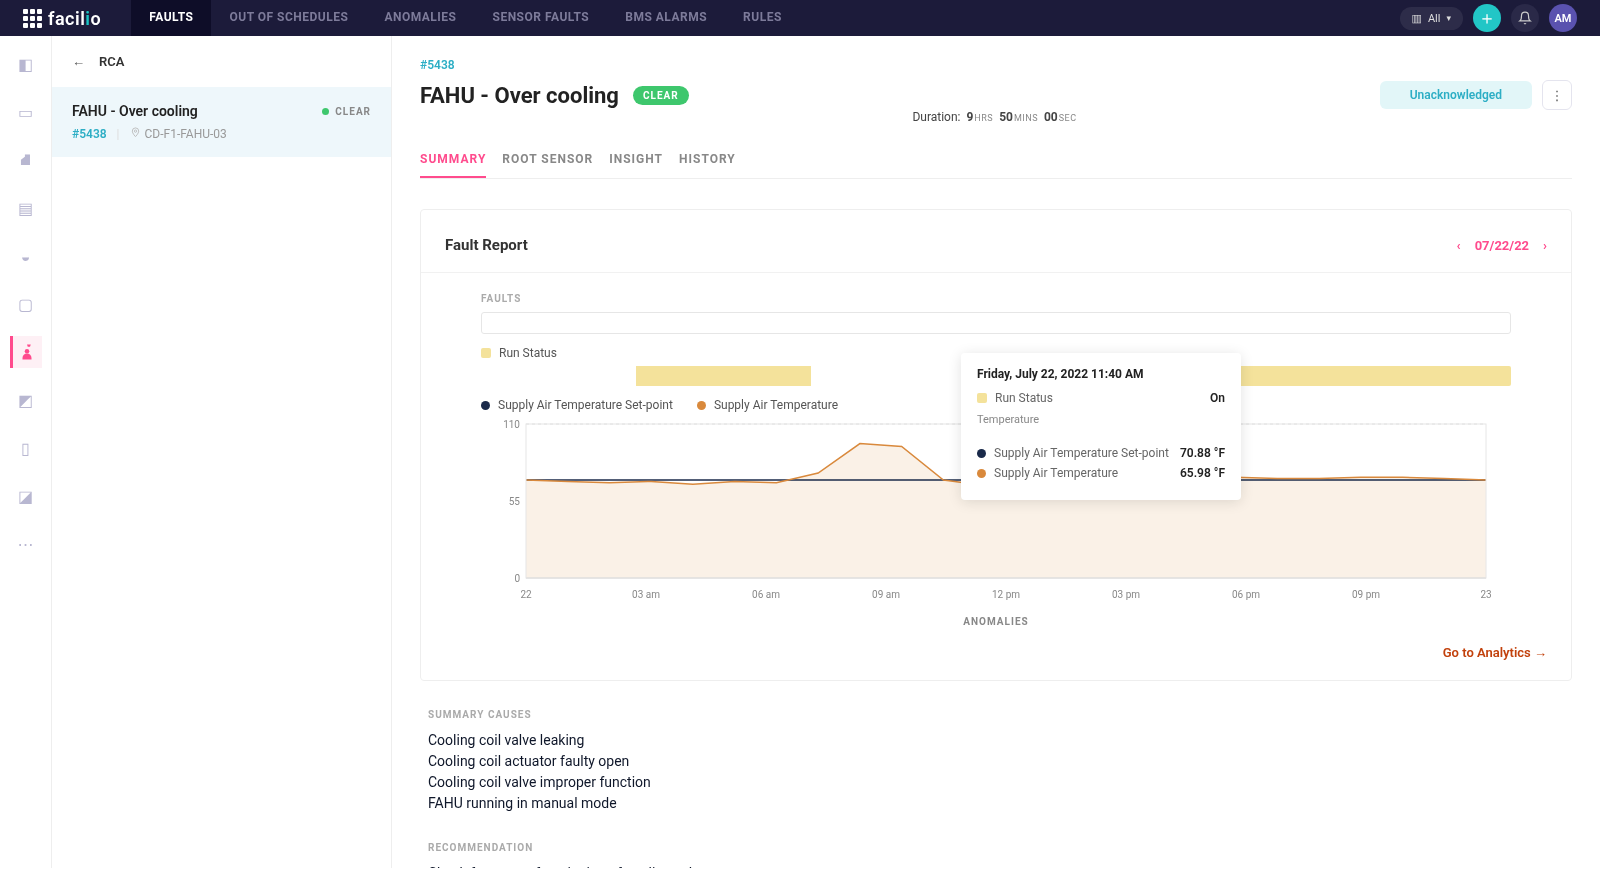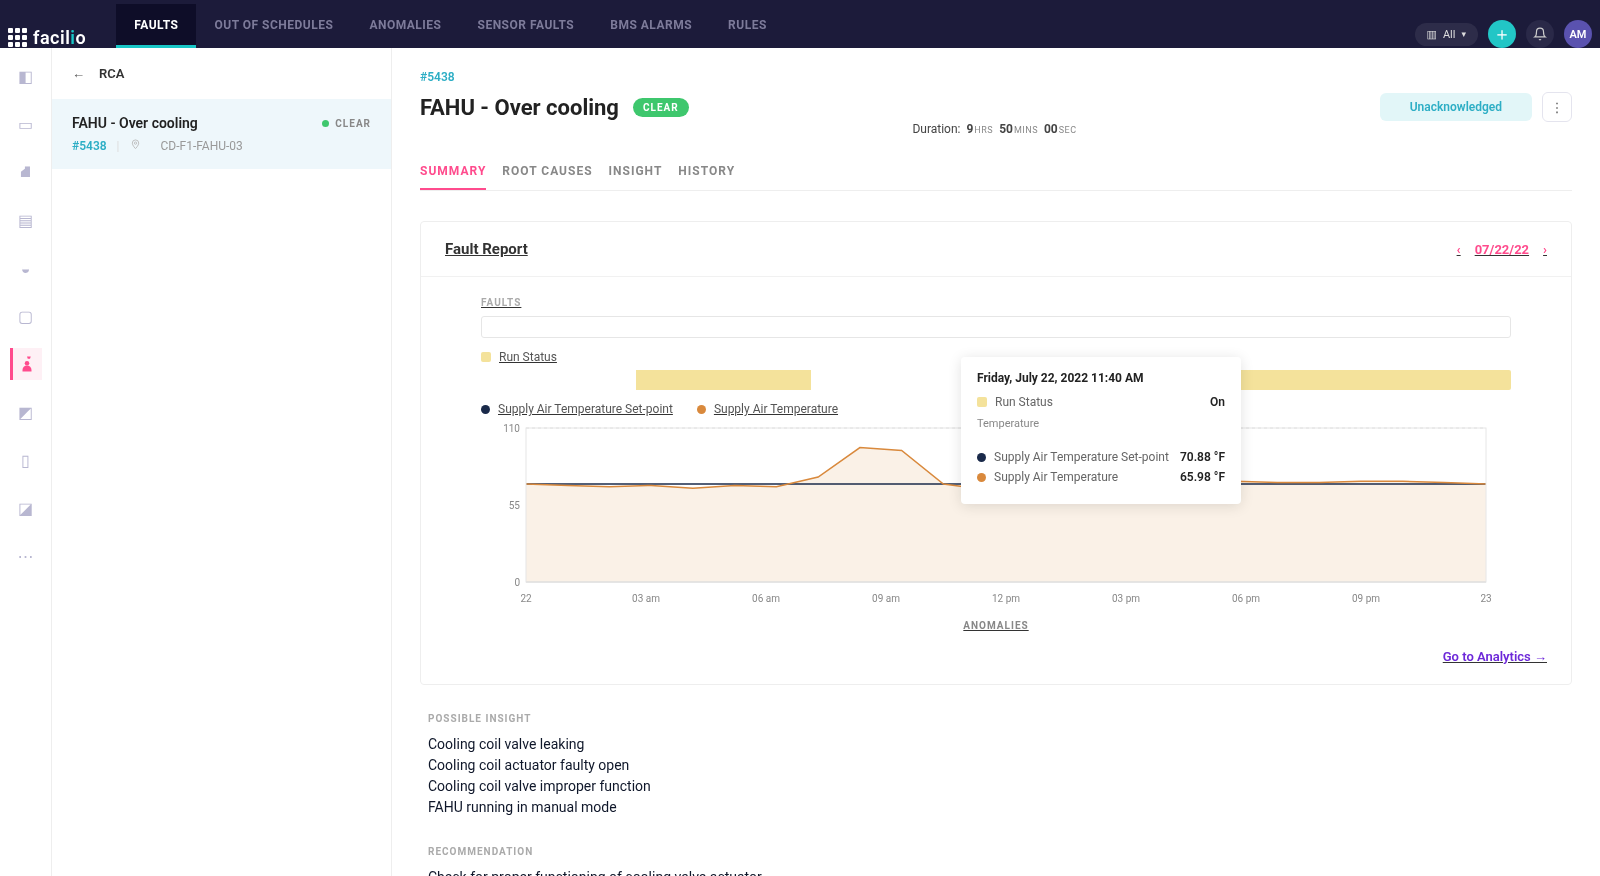--- a/index.html
+++ b/index.html
@@ -1,19 +1,19 @@
 <!DOCTYPE html>
 <html><head>
 <meta charset="utf-8">
 <style>
 * { box-sizing: border-box; margin: 0; padding: 0; }
 body { font-family: -apple-system, BlinkMacSystemFont, 'Segoe UI', Roboto, sans-serif; font-size: 13px; color: #333; background: #fff; width: 1600px; }
 
 
-.topnav { height: 48px; background: #1c1b3a; display: flex; align-items: flex-end; padding: 0 8px; color: #fff; }
+.topnav { height: 36px; background: #1c1b3a; display: flex; align-items: center; padding: 0 23px; color: #fff; }
 .logo { display: flex; align-items: center; gap: 6px; padding-right: 20px; margin-right:10px;}
 .logo-grid { display: grid; grid-template-columns: repeat(3,5px); grid-template-rows: repeat(3,5px); gap:2px;}
 .logo-grid span{background:#fff;border-radius:1px;}
 .logo-text { font-size: 18px; font-weight: 600; letter-spacing: .5px; }
 .logo-text .i { color: #18c6c6; }
 .nav-tabs { display: flex; align-items:stretch; height:44px;}
 .nav-tab { padding: 0 18px; display:flex;align-items:center; font-size: 12px; font-weight: 700; letter-spacing: .5px; color: #7d7b9a; cursor: pointer; border-bottom:3px solid transparent;}
 .nav-tab.active { background: #0e0d28; color: #fff; border-bottom-color:#18c6c6;}
 .topnav-right { margin-left: auto; display: flex; align-items: center; gap: 10px; }
 .pill-all { background: rgba(255,255,255,0.08); padding: 5px 12px; border-radius: 14px; font-size:11px; display:flex;align-items:center;gap:6px;color:#ddd;}
@@ -32,40 +32,40 @@
 .list-head { display:flex;align-items:center;gap:14px;padding:18px 20px;font-weight:600;}
 .list-head .back{color:#555;cursor:pointer;}
 .fault-item { background:#eef7fb; padding:16px 20px;}
 .fault-item-head { display:flex;justify-content:space-between;align-items:center;}
 .fault-item-title { font-size:14px;font-weight:600;color:#222;}
 .fault-status { font-size:10px;letter-spacing:1px;color:#888;display:flex;align-items:center;gap:6px;font-weight:700;}
 .dot-green{width:7px;height:7px;border-radius:50%;background:#3ec76d;}
 .fault-item-sub { margin-top:8px;display:flex;align-items:center;gap:10px;font-size:12px;color:#999;}
 .link{color:#2daec5;font-weight:600;}
 .divider{color:#ddd;}
-.loc{display:flex;align-items:flex-start;gap:20px;}
+.loc{display:flex;align-items:flex-start;gap:4px;}
 
 
 .detail { flex:1; overflow:auto; padding:22px 28px;}
 .breadcrumb-id{font-size:12px;font-weight:600;}
 .title-row{display:flex;align-items:center;gap:14px;margin-top:8px;}
 .page-title{font-size:22px;font-weight:700;color:#222;}
 .badge-clear{background:#3ec76d;color:#fff;font-size:10px;font-weight:700;letter-spacing:1px;padding:4px 10px;border-radius:12px;}
 .title-right{margin-left:auto;display:flex;align-items:center;gap:10px;}
 .badge-unack{background:#e2f6f8;color:#2daec5;font-size:12px;font-weight:600;padding:7px 30px;border-radius:6px;}
 .more{width:30px;height:30px;border:1px solid #e4e4ee;border-radius:6px;display:flex;align-items:center;justify-content:center;color:#555;}
 .duration-row{text-align:center;font-size:12px;color:#444;margin-top:0;}
 .duration-row .unit{font-size:9px;color:#888;margin:0 3px 0 1px;letter-spacing:.5px;}
 .duration-row b{font-weight:700;}
 
 .page-tabs{display:flex;gap:16px;border-bottom:1px solid #eee;margin-top:18px;}
 .page-tab{font-size:12px;font-weight:700;letter-spacing:1px;color:#888;padding:10px 0;cursor:pointer;}
 .page-tab.active{color:#ff4b8d;border-bottom:2px solid #ff4b8d;}
 
-.card{border:1px solid #eee;border-radius:4px;margin-top:30px;padding:0 0 20px;text-decoration:underline;}
+.card{border:1px solid #eee;border-radius:4px;margin-top:30px;padding:8px 0 20px;}
 .card-head{display:flex;justify-content:space-between;align-items:center;padding:18px 24px;border-bottom:1px solid #f1f1f1;}
 .card-title{font-size:15px;font-weight:700;}
 .date-nav{display:flex;align-items:center;gap:14px;color:#ff4b8d;font-weight:700;font-size:13px;}
 .date-nav .chev{cursor:pointer;}
 
 .chart-wrap{padding:20px 60px 10px;position:relative;}
 .section-label{font-size:10px;letter-spacing:1px;color:#aaa;font-weight:700;margin-bottom:8px;}
 .faults-bar{height:22px;border:1px solid #e6e6e6;border-radius:3px;}
 .legend{display:flex;gap:24px;font-size:12px;color:#555;margin:12px 0 6px;align-items:center;}
 .leg{display:flex;align-items:center;gap:8px;}
@@ -80,21 +80,21 @@
 
 .axis-label{font-size:10px;letter-spacing:1px;color:#888;font-weight:700;text-align:center;margin-top:8px;}
 
 .tooltip{position:absolute;left:540px;top:80px;width:280px;background:#fff;box-shadow:0 2px 14px rgba(0,0,0,.12);border-radius:4px;padding:14px 16px;z-index:5;}
 .tooltip-title{font-size:12px;font-weight:700;color:#222;margin-bottom:10px;}
 .tooltip-row{display:flex;justify-content:space-between;align-items:center;font-size:12px;color:#666;margin:6px 0;}
 .tooltip-row .val{color:#222;font-weight:600;}
 .tooltip-sec{font-size:11px;color:#888;margin:8px 0 20px;}
 
 .go-analytics{text-align:right;padding:8px 24px 0;}
-.go-analytics a{color:#6d28d9;font-size:13px;font-weight:600;text-decoration:none;}
+.go-analytics a{color:#c2410c;font-size:13px;font-weight:600;text-decoration:none;}
 
 .plain-section{margin-top:28px;padding:0 8px;}
 .plain-label{font-size:10px;letter-spacing:1px;color:#aaa;font-weight:700;margin-bottom:10px;}
 .plain-section p{font-size:14px;color:#0f172a;line-height:1.5;}
 
 svg{display:block;}
 </style>
 </head>
 <body>
 
@@ -197,21 +197,21 @@
     </div>
     <div class="duration-row">
       <span>Duration:</span>&nbsp;
       <b>9</b><span class="unit">HRS</span>
       <b>50</b><span class="unit">MINS</span>
       <b>00</b><span class="unit">SEC</span>
     </div>
 
     <div class="page-tabs">
       <div class="page-tab active">SUMMARY</div>
-      <div class="page-tab">ROOT CAUSES</div>
+      <div class="page-tab">ROOT SENSOR</div>
       <div class="page-tab">INSIGHT</div>
       <div class="page-tab">HISTORY</div>
     </div>
 
     <div class="card">
       <div class="card-head">
         <div class="card-title">Fault Report</div>
         <div class="date-nav">
           <span class="chev">‹</span>
           <span>07/22/22</span>
@@ -291,21 +291,21 @@
               </span>
             <span class="val">65.98 °F</span>
           </div>
         </div>
       </div>
 
       <div class="go-analytics"><a href="#">Go to Analytics  →</a></div>
     </div>
 
     <div class="plain-section">
-      <div class="plain-label">POSSIBLE INSIGHT</div>
+      <div class="plain-label">SUMMARY CAUSES</div>
       <p>Cooling coil valve leaking</p>
       <p>Cooling coil actuator faulty open</p>
       <p>Cooling coil valve improper function</p>
       <p>FAHU running in manual mode</p>
     </div>
 
     <div class="plain-section">
       <div class="plain-label">RECOMMENDATION</div>
       <p>Check for proper functioning of cooling valve actuator</p>
 

